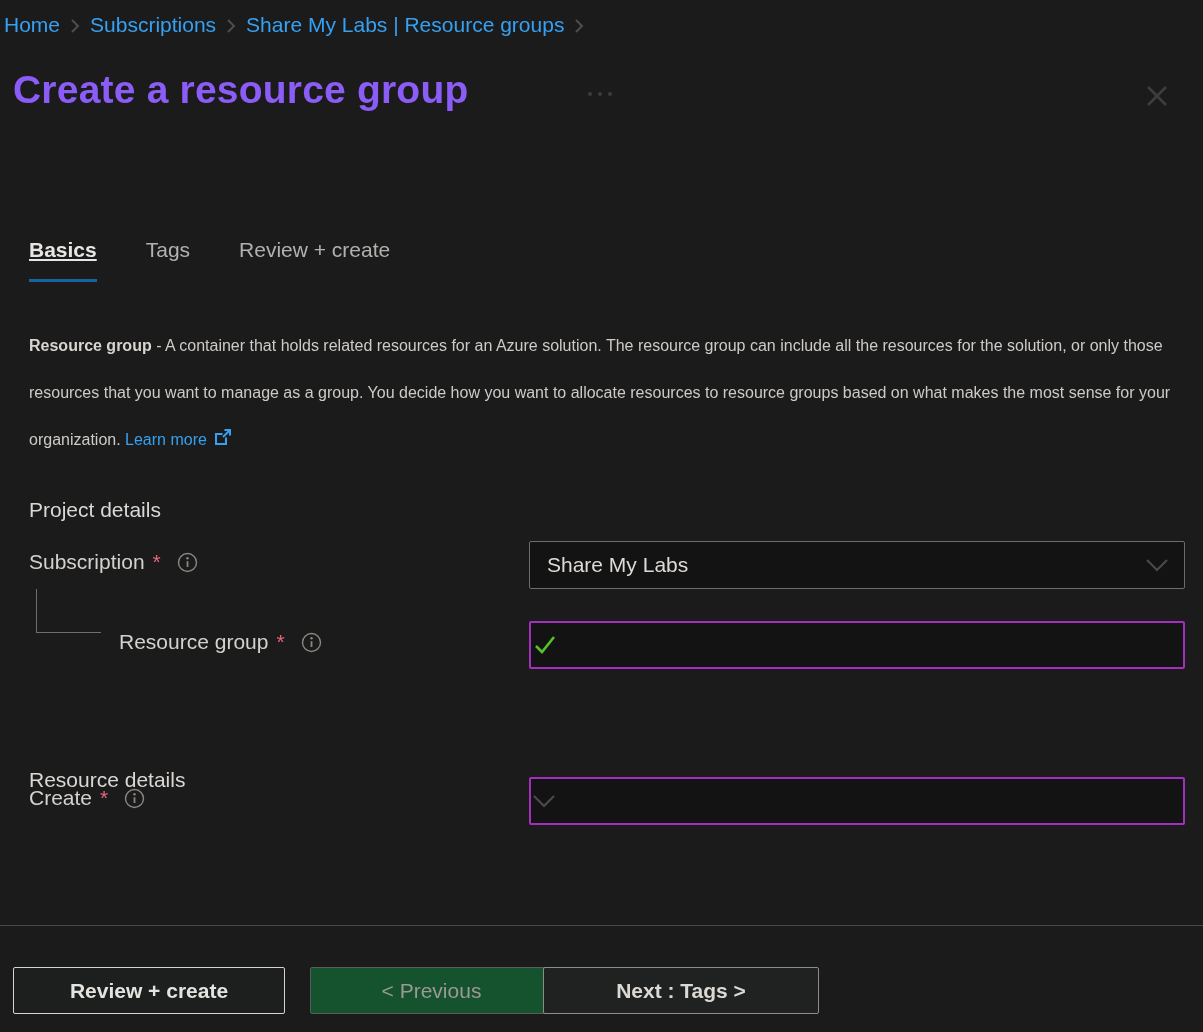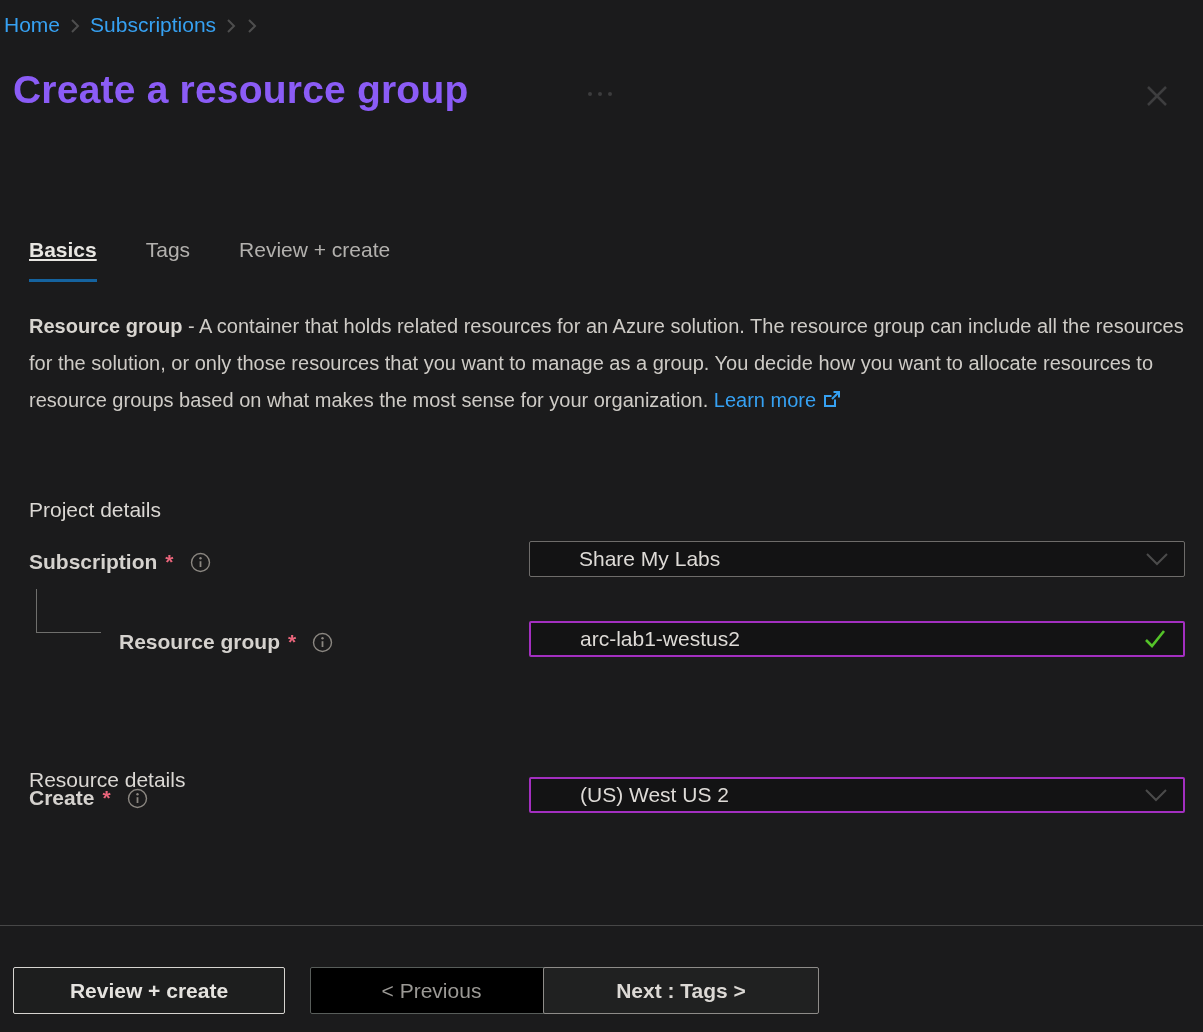--- a/index.html
+++ b/index.html
@@ -42,41 +42,41 @@
   }
   .tab { color: #b3b1ae; padding-bottom: 20px; position: relative; cursor: pointer; }
   .tab.active { color: #e8e6e2; font-weight: 700; text-decoration: underline; }
   .tab.active::after {
     content: ""; position: absolute; left: 0; right: 0; bottom: 0;
     height: 3px; background: #15639f;
   }
 
   
   .description {
-    position: absolute; top: 308px; left: 29px; width: 1155px;
-    font-size: 20px; line-height: 37px; color: #cecbc6;
+    position: absolute; top: 322px; left: 29px; width: 1155px;
+    font-size: 16px; line-height: 47px; color: #cecbc6;
   }
   .description b { color: #d8d5d0; }
   .learn-more { color: #36a1f2; cursor: pointer; text-decoration: none; }
   .ext-icon { display: inline-block; vertical-align: -2px; margin-left: 6px; }
 
   
   .section-heading { position: absolute; left: 29px; font-size: 21px; font-weight: 400; color: #dbd8d4; }
 
   
-  .field-label { position: absolute; display: flex; align-items: center; font-size: 21px; color: #d5d2ce; font-weight: bold; }
+  .field-label { position: absolute; display: flex; align-items: center; font-size: 21px; color: #d5d2ce; }
   .req { color: #e9657b; margin-left: 8px; font-size: 21px; }
   .info-icon { margin-left: 16px; display: inline-flex; cursor: default; }
 
   
   .field {
-    position: absolute; left: 529px; width: 656px; height: 36px;
+    position: absolute; left: 529px; width: 656px; height: 48px;
     background: #131314; border-radius: 2px;
     display: flex; align-items: center;
-    font-size: 21px; color: #dedbd7; padding-left: 32px;
+    font-size: 21px; color: #dedbd7;
   }
   .field.gray  { border: 1px solid #6e6c6a; }
   .field.purple { border: 2px solid #a32fc0; }
   .field .val { padding-left: 17px; flex: 1; background: transparent; border: 0; outline: 0;
                 color: #dedbd7; font-size: 21px; font-family: inherit; }
   .field .right-ico { margin-right: 14px; display: inline-flex; }
   .dropdown { cursor: pointer; }
 
   
   .elbow-v { position: absolute; left: 36px; top: 589px; width: 1px; height: 44px; background: #6f6f6d; }
@@ -84,39 +84,40 @@
 
   
   .footer-divider { position: absolute; top: 925px; left: 0; width: 1203px; height: 1px; background: #474747; }
   .footer-btn {
     position: absolute; top: 967px; height: 47px;
     display: flex; align-items: center; justify-content: center;
     font-size: 21px; font-family: inherit;
     background: #1d1e1e; border-radius: 2px; cursor: pointer;
   }
   .btn-review { left: 13px;  width: 272px; border: 1.5px solid #d6d4d0; color: #e5e3df; font-weight: 700; }
-  .btn-prev   { left: 310px; width: 243px; border: 1px solid #585d5a; color: #9b9995; background: #000000; }
+  .btn-prev   { left: 310px; width: 243px; border: 1px solid #585d5a; color: #9b9995; background: #14532d; }
   .btn-next   { left: 543px; width: 276px; border: 1px solid #8e8c89; color: #dcd9d5; font-weight: 600; background: #202121; }
 </style>
 </head>
 <body>
 
 <nav class="breadcrumb">
   <a class="crumb">Home</a>
   <span class="crumb-sep">
     <svg width="12" height="18" viewBox="0 0 12 18">
         <polyline points="3,3 9,9 3,15" fill="none" stroke="#4e4e4e" stroke-width="2"></polyline>
       </svg>
   </span>
   <a class="crumb">Subscriptions</a>
   <span class="crumb-sep">
     <svg width="12" height="18" viewBox="0 0 12 18">
         <polyline points="3,3 9,9 3,15" fill="none" stroke="#4e4e4e" stroke-width="2"></polyline>
       </svg>
   </span>
+  <a class="crumb">Share My Labs | Resource groups</a>
   <span class="crumb-sep">
     <svg width="12" height="18" viewBox="0 0 12 18">
         <polyline points="3,3 9,9 3,15" fill="none" stroke="#4e4e4e" stroke-width="2"></polyline>
       </svg>
   </span>
 </nav>
 
 <h1 class="page-title">Create a resource group</h1>
 <span class="more-icon">
     <i></i>
@@ -172,21 +173,20 @@
   <span class="req">*</span>
   <span class="info-icon">
     <svg width="21" height="21" viewBox="0 0 21 21">
         <circle cx="10.5" cy="10.5" r="9" fill="none" stroke="#8b8781" stroke-width="1.4"></circle>
         <circle cx="10.5" cy="6.3" r="1.2" fill="#8b8781"></circle>
         <line x1="10.5" y1="9.2" x2="10.5" y2="15" stroke="#8b8781" stroke-width="1.8"></line>
       </svg>
   </span>
 </div>
 <div class="field purple" style="top:621px">
-  <input class="val" type="text" value="arc-lab1-westus2" style="">
   <span class="right-ico">
     <svg width="28" height="24" viewBox="0 0 28 24">
         <polyline points="5,13 11,19 23,4" fill="none" stroke="#54c329" stroke-width="2.6"></polyline>
       </svg>
   </span>
 </div>
 
 <h2 class="section-heading" style="top:768px">Resource details</h2>
 
 <div class="field-label" style="top:786px; left:29px">
@@ -194,21 +194,20 @@
   <span class="req">*</span>
   <span class="info-icon">
     <svg width="21" height="21" viewBox="0 0 21 21">
         <circle cx="10.5" cy="10.5" r="9" fill="none" stroke="#8b8781" stroke-width="1.4"></circle>
         <circle cx="10.5" cy="6.3" r="1.2" fill="#8b8781"></circle>
         <line x1="10.5" y1="9.2" x2="10.5" y2="15" stroke="#8b8781" stroke-width="1.8"></line>
       </svg>
   </span>
 </div>
 <div class="field purple dropdown" style="top:777px">
-  <span class="val">(US) West US 2</span>
   <span class="right-ico">
     <svg width="26" height="16" viewBox="0 0 26 16">
         <polyline points="3,3 13,13 23,3" fill="none" stroke="#4b4b4b" stroke-width="2"></polyline>
       </svg>
   </span>
 </div>
 
 <div class="footer-divider"></div>
 <button class="footer-btn btn-review">Review + create</button>
 <button class="footer-btn btn-prev">&lt; Previous</button>

